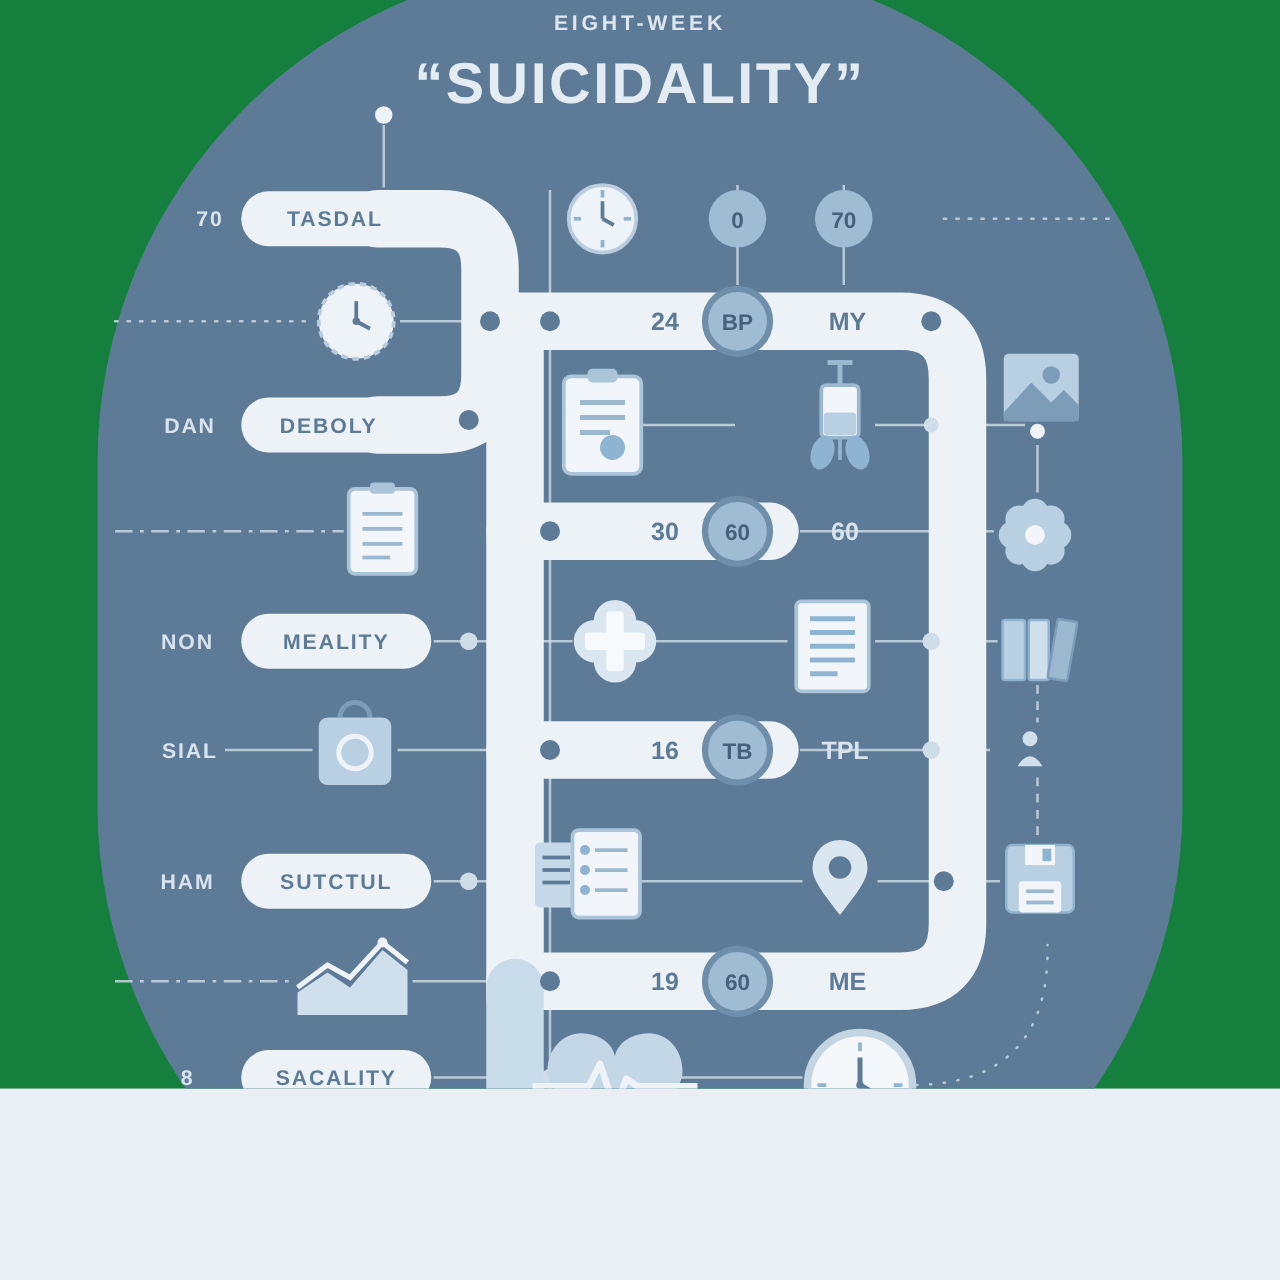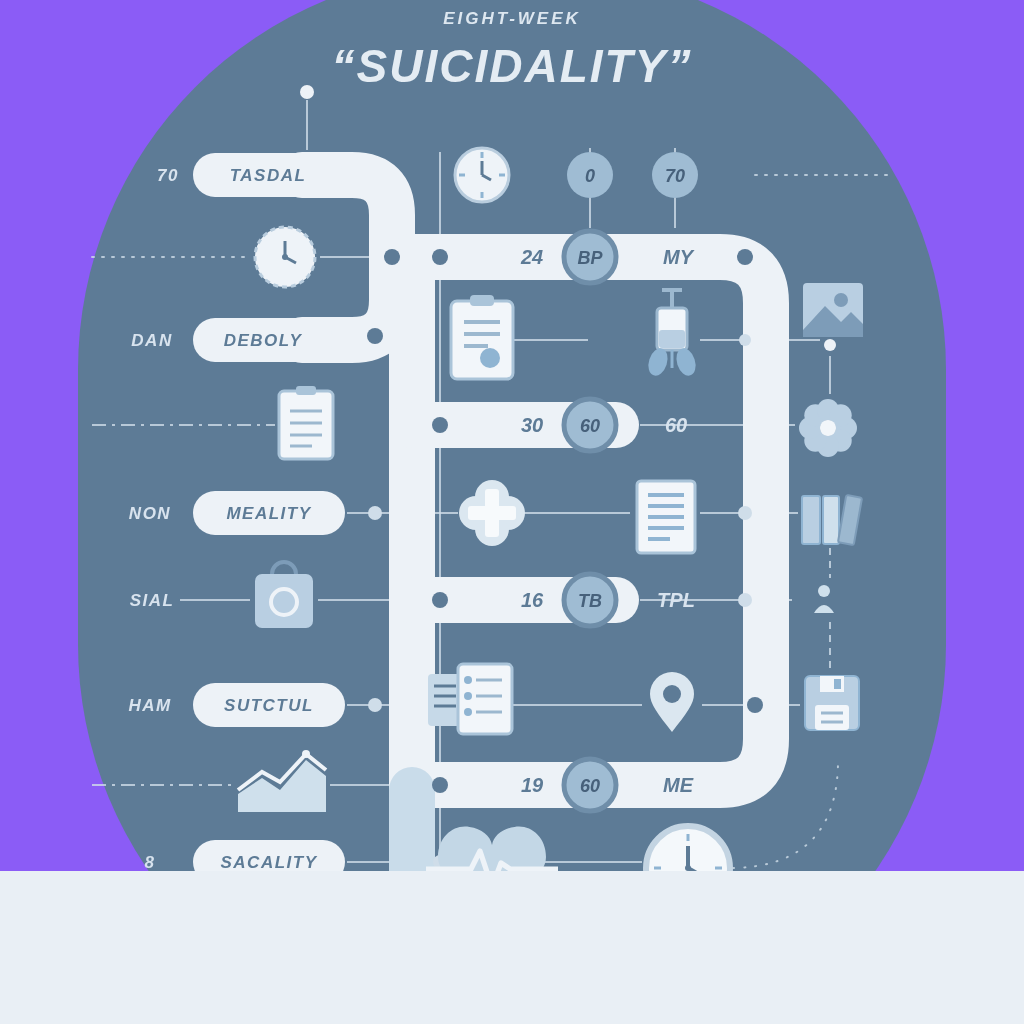--- a/index.html
+++ b/index.html
@@ -1,17 +1,17 @@
 <!DOCTYPE html>
 <html><head>
 <meta charset="utf-8">
 <style>
   html,body{margin:0;padding:0;background:#e9eff5;}
-  .canvas{position:relative;width:1024px;height:871px;overflow:hidden;background:#8b5cf6;
-          font-family:"Liberation Sans", sans-serif;font-style:italic;}
+  .canvas{position:relative;width:1024px;height:871px;overflow:hidden;background:#15803d;
+          font-family:"Liberation Sans", sans-serif;}
   svg{position:absolute;top:0;left:0;}
   text{font-family:"Liberation Sans", sans-serif;}
   .eyebrow{font-size:17px;font-weight:bold;letter-spacing:3px;fill:#dde7f0;}
   .maintitle{font-size:46px;font-weight:bold;letter-spacing:2px;fill:#e4ecf3;}
   .leftlbl{font-size:17px;font-weight:bold;letter-spacing:1.5px;fill:#d8e3ee;}
   .pilltxt{font-size:17px;font-weight:bold;letter-spacing:1.5px;fill:#5d7b96;}
   .valdark{font-size:20px;font-weight:bold;fill:#5d7b96;}
   .vallight{font-size:20px;font-weight:bold;fill:#d8e3ee;}
   .nodetxt{font-size:18px;font-weight:bold;fill:#47617b;}
   .thin{stroke:#cfdde9;stroke-opacity:.8;stroke-width:2;fill:none;}

